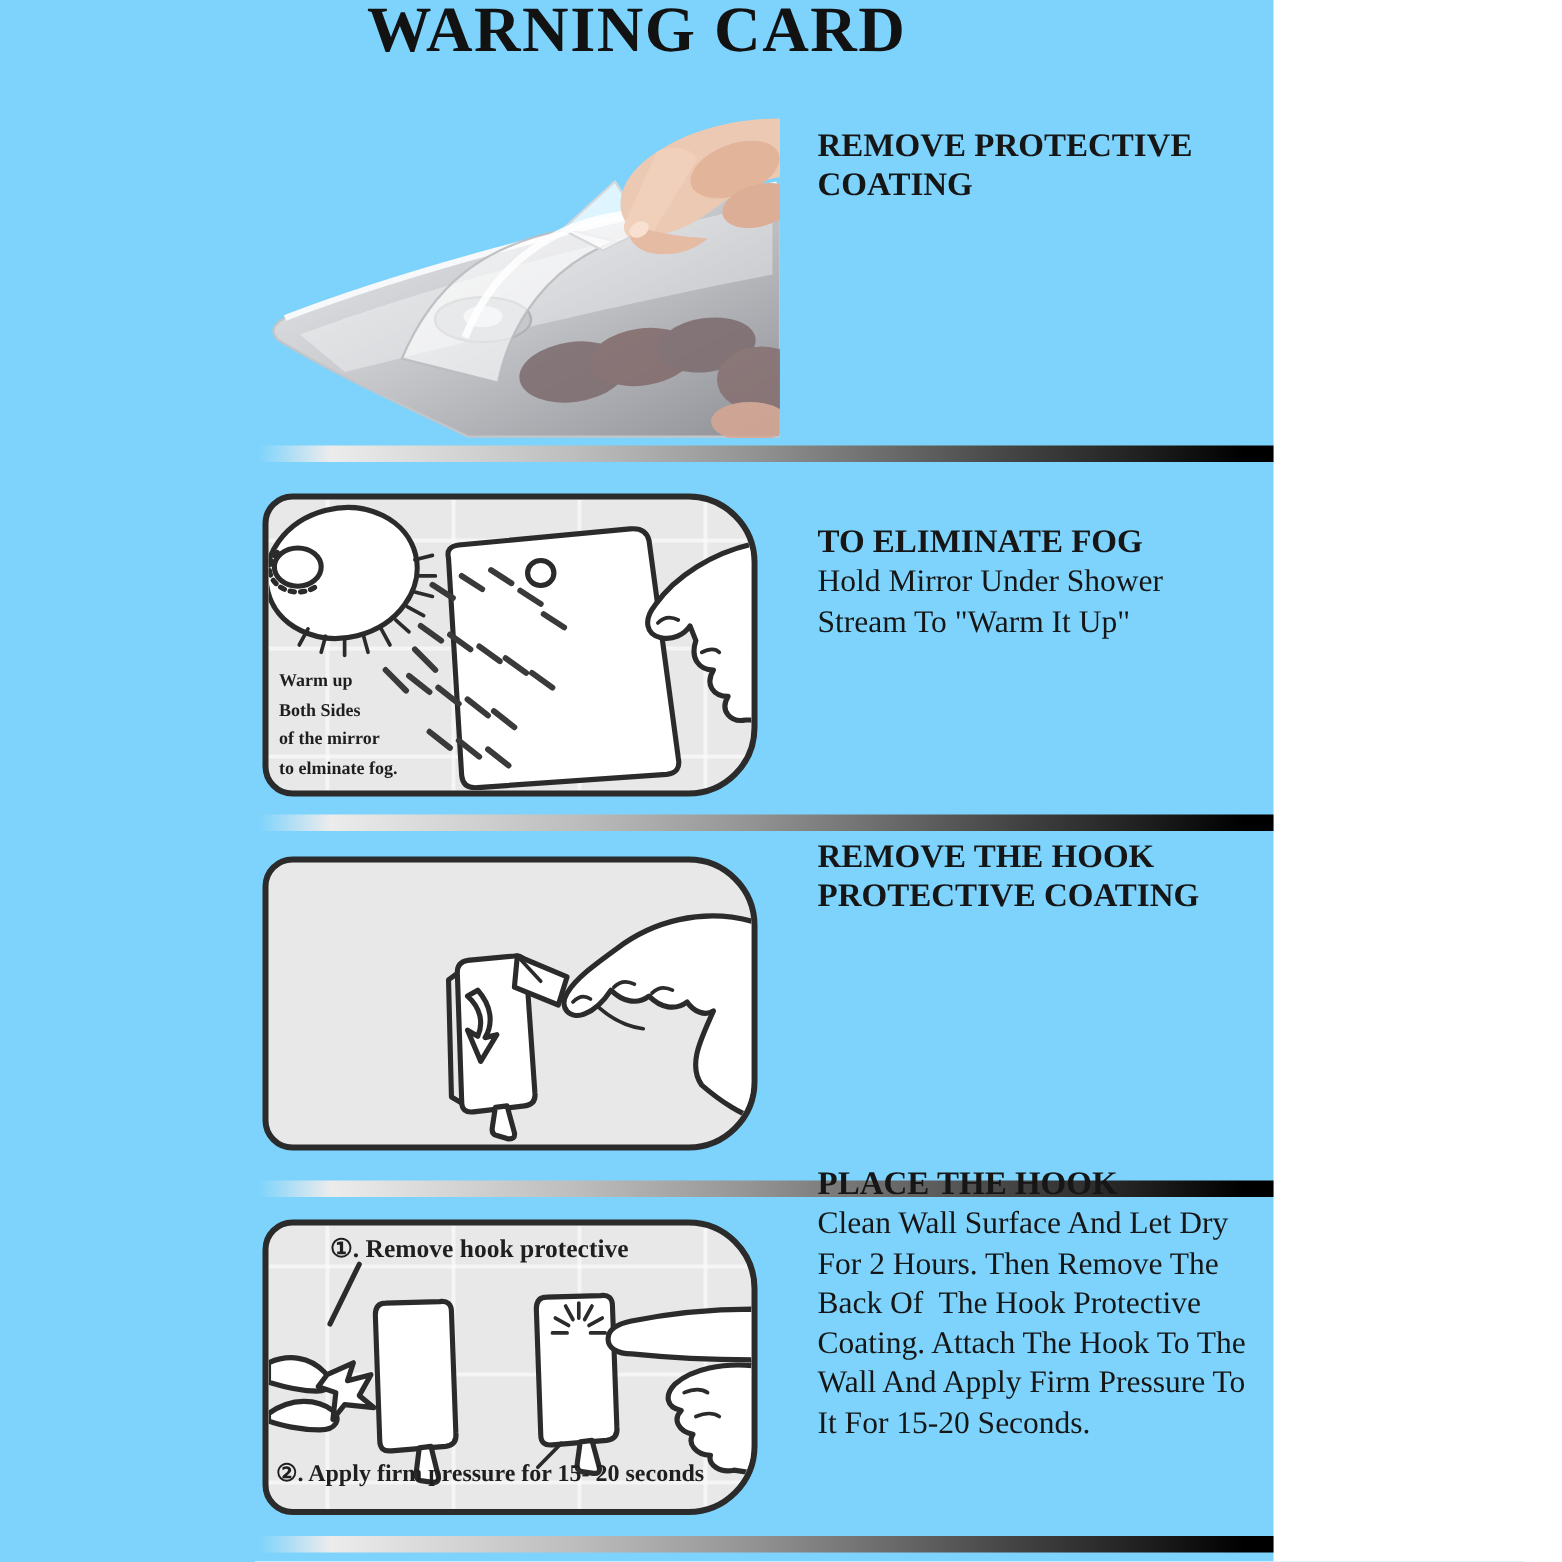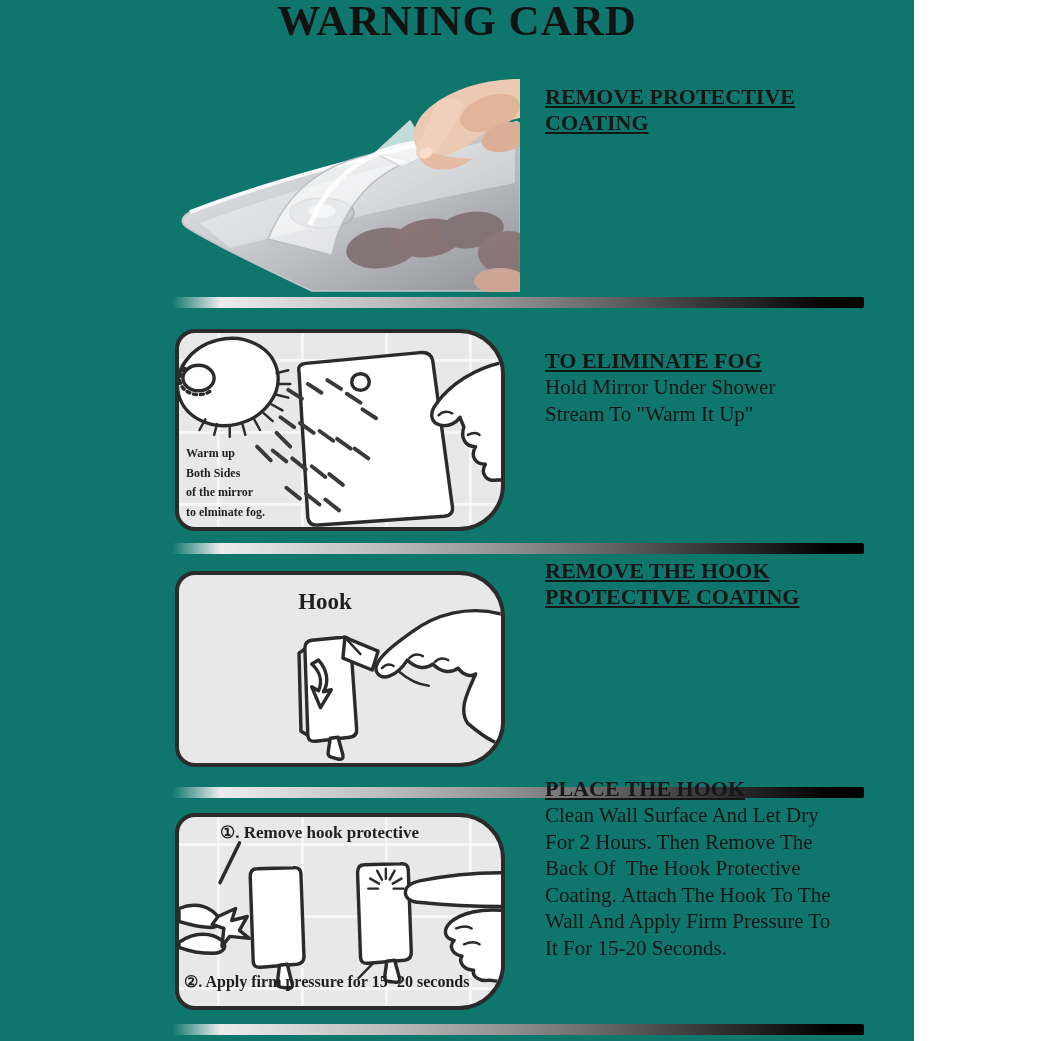--- a/index.html
+++ b/index.html
@@ -1,32 +1,32 @@
 <!DOCTYPE html>
 <html><head>
 <meta charset="utf-8">
 <style>
   html,body{margin:0;padding:0;background:#ffffff;}
-  .page{position:relative;width:914px;height:1041px;background:#0f766e;overflow:hidden;
+  .page{position:relative;width:849px;height:1041px;background:#7dd3fc;overflow:hidden;
         font-family:"Liberation Serif", serif;color:#161616;}
   .title{position:absolute;top:-4px;left:0;width:100%;text-align:center;
          font-size:43px;font-weight:700;letter-spacing:1px;color:#121212;}
   .divider{position:absolute;left:172px;width:692px;height:11px;border-radius:2px;
            background:linear-gradient(90deg, rgba(255,255,255,0) 0%, #ececec 7%, #d8d8d8 17%,
                       #bcbcbc 31%, #959595 47%, #6a6a6a 61%, #434343 73%, #202020 85%, #000 95%);}
   .panel{position:absolute;left:175px;width:330px;background:#e8e8e8;
          border:4px solid #2b2b2b;border-radius:20px 46px 46px 20px;box-sizing:border-box;overflow:hidden;}
   .grid-bg{background-color:#e8e8e8;
     background-image:linear-gradient(to right, rgba(255,255,255,.55) 3px, transparent 3px),
                      linear-gradient(to bottom, rgba(255,255,255,.55) 3px, transparent 3px);
     background-size:84px 72px;background-position:38px 26px;}
   .panel svg{position:absolute;left:0;top:0;width:100%;height:100%;}
   .photo{position:absolute;left:170px;top:62px;width:350px;height:230px;}
   .col{position:absolute;left:545px;width:335px;}
-  .h .ln{font-weight:700;font-size:22px;line-height:26px;white-space:pre;text-decoration:underline;}
+  .h .ln{font-weight:700;font-size:22px;line-height:26px;white-space:pre;}
   .b .ln{font-size:21px;line-height:26.5px;white-space:pre;}
   .caption{position:absolute;left:186px;top:444px;font-weight:700;font-size:12px;
            line-height:19.5px;color:#1f1f1f;}
   .caption .ln{white-space:pre;}
   .hook-label{position:absolute;left:160px;top:589px;width:330px;text-align:center;
               font-weight:600;font-size:23px;color:#1f1f1f;}
   .step1{position:absolute;left:188px;top:822px;font-weight:700;font-size:17px;
          color:#1f1f1f;white-space:pre;margin-left:32px;}
   .step2{position:absolute;left:184px;top:972px;font-weight:700;font-size:16px;
          color:#1f1f1f;white-space:pre;}
@@ -170,21 +170,20 @@
       <path class="thin" d="M170 63 L186 80"></path>
       <g>
         <path class="inkf" d="M332 40 C296 30 262 40 238 58 C224 68 210 78 204 88 C198 98 206 106 216 102 C224 99 230 92 234 86 C242 94 252 96 260 90 C268 98 278 100 286 94 C290 100 298 104 304 100 C296 118 286 136 296 150 C310 162 324 170 332 172 Z"></path>
         <path class="thin" d="M208 94 Q214 88 220 92"></path>
         <path class="thin" d="M236 84 Q242 78 250 82"></path>
         <path class="thin" d="M262 88 Q268 82 276 86"></path>
         <path class="thin" d="M226 98 Q240 110 256 112"></path>
       </g>
     </svg>
   </div>
-  <div class="hook-label">Hook</div>
 
   <div class="col" style="top:558px">
     <div class="h">
       <div class="ln">REMOVE THE HOOK</div>
       <div class="ln">PROTECTIVE COATING</div>
     </div>
   </div>
 
   <div class="divider" style="top:787px"></div>
 

